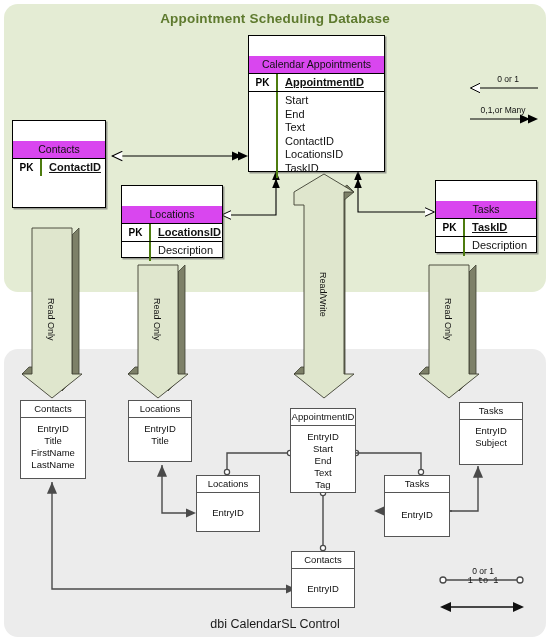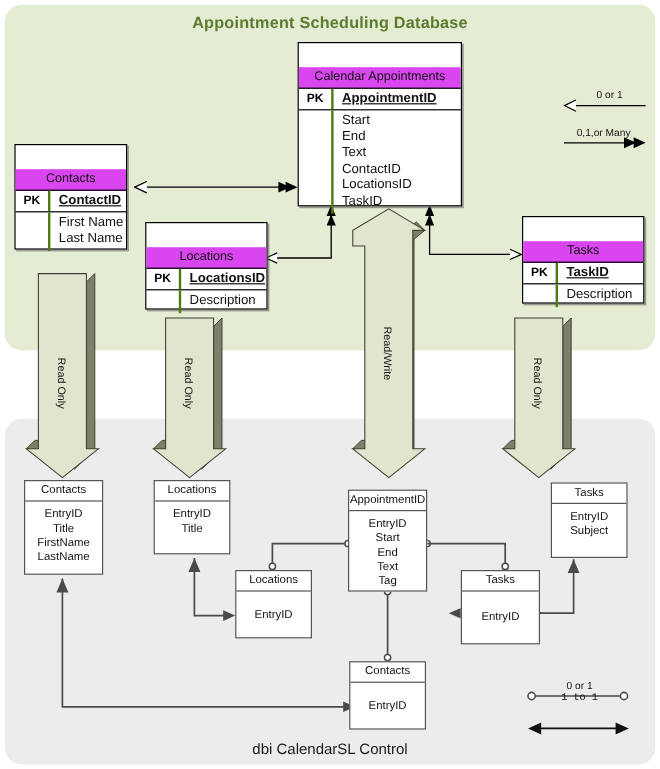--- a/index.html
+++ b/index.html
@@ -241,27 +241,20 @@
       </div>
     </div>
   </div>
 
   <div class="er" style="left:12px;top:120px;width:94px;height:88px;">
     <div class="er-head">Contacts</div>
     <div class="er-row">
       <div class="pk-cell">PK</div>
       <div class="fld-cell key">ContactID</div>
     </div>
-    <div class="er-row tall">
-      <div class="pk-cell"></div>
-      <div class="fld-cell">
-        <span class="ln">First Name</span>
-        <span class="ln">Last Name</span>
-      </div>
-    </div>
   </div>
 
   <div class="er" style="left:121px;top:185px;width:102px;height:73px;">
     <div class="er-head">Locations</div>
     <div class="er-row">
       <div class="pk-cell">PK</div>
       <div class="fld-cell key">LocationsID</div>
     </div>
     <div class="er-row tall">
       <div class="pk-cell"></div>

